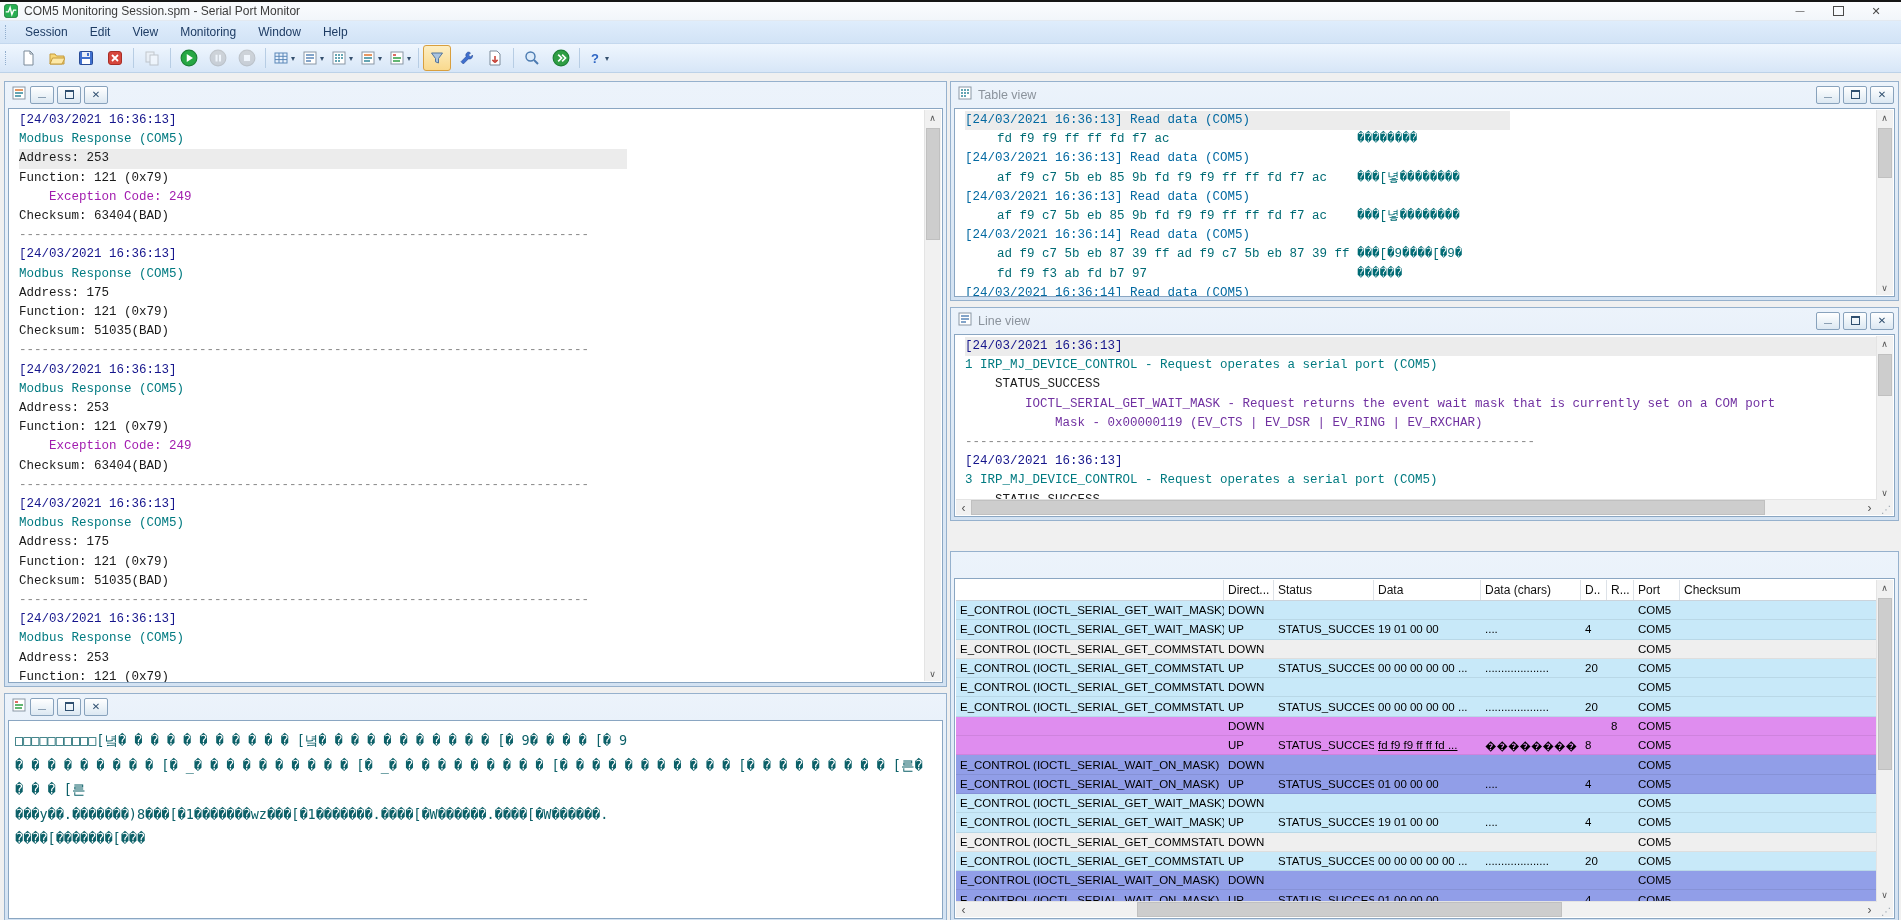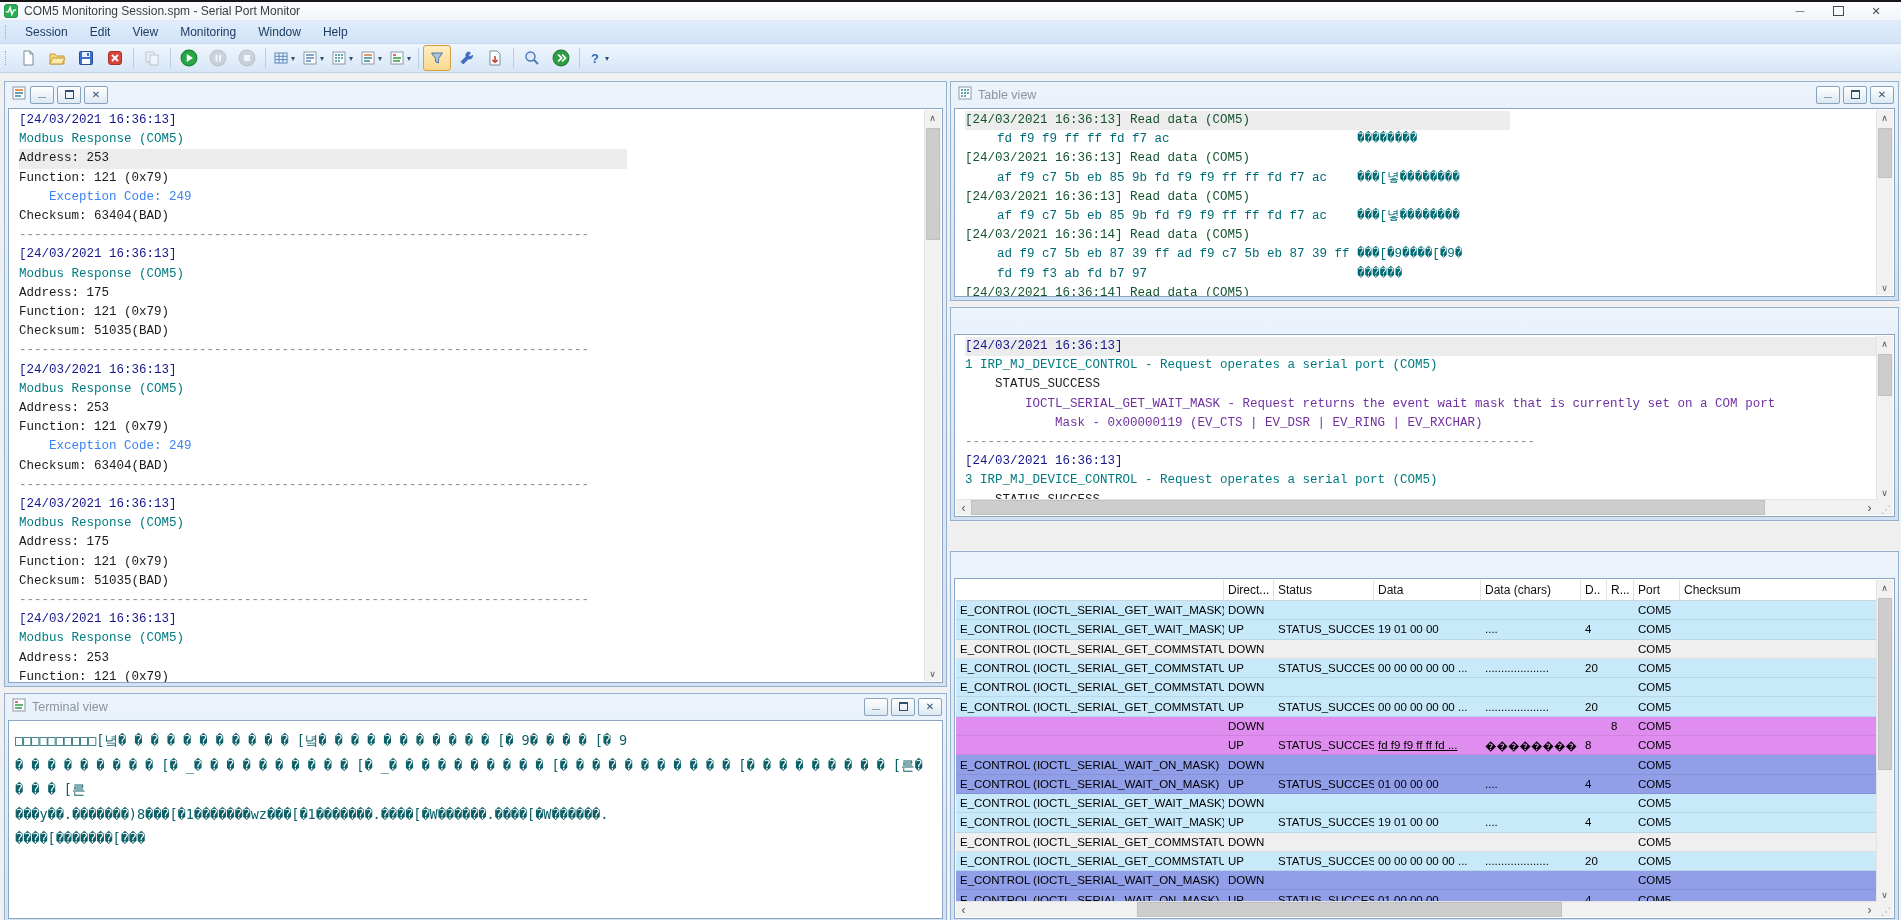--- a/index.html
+++ b/index.html
@@ -44,29 +44,29 @@
   .panel-btn.cls::before{content:"✕";font-size:10px;}
   .panel-body{position:absolute;left:3px;right:3px;bottom:3px;top:26px;background:#fff;
               border:1px solid #8aa6c2;overflow:hidden;}
   
   .log{font-family:"Liberation Mono","DejaVu Sans Mono",monospace;font-size:12.5px;line-height:19.2px;
        padding:2px 0 0 10px;white-space:pre;position:absolute;inset:0;overflow:hidden;}
   .log-line{min-height:19.2px;}
   .l-ts{color:#15158c;}
   .l-resp{color:#007a80;}
   .l-plain{color:#1a1a1a;}
-  .l-err{color:#3b82f6;}
+  .l-err{color:#a21caf;}
   .l-ioctl{color:#7030a0;}
   .l-sep{color:#8a8a8a;}
   .hl{background:#ececec;}
   
   .dump-row{display:flex;color:#006b74;min-height:19.2px;}
   .dump-hex{flex:0 0 360px;padding-left:32px;}
   .dump-chars{color:#006b74;}
-  .dump-hdr{color:#14532d;}
+  .dump-hdr{color:#0369a1;}
   
   .vscroll{position:absolute;top:1px;right:1px;bottom:1px;width:16px;background:#f1f1f1;border-left:1px solid #e4e4e4;}
   .hscroll{position:absolute;left:1px;bottom:1px;height:15px;background:#f1f1f1;border-top:1px solid #e4e4e4;display:flex;align-items:center;}
   .sb-btn{width:15px;height:15px;display:flex;align-items:center;justify-content:center;color:#555;font-size:9px;flex:0 0 auto;}
   .sb-btn.up::before{content:"∧";} .sb-btn.dn::before{content:"∨";}
   .sb-btn.lf::before{content:"‹";font-size:12px;} .sb-btn.rt::before{content:"›";font-size:12px;}
   .sb-thumb{position:absolute;left:1px;right:1px;background:#cdcdcd;border:1px solid #c0c0c0;}
   .sb-hthumb{height:13px;background:#cdcdcd;border:1px solid #c0c0c0;}
   .corner-grip{position:absolute;right:1px;bottom:1px;width:16px;height:15px;background:#f1f1f1;}
   .corner-grip::before{content:"⋰";color:#9aa4ae;font-size:10px;position:absolute;right:2px;bottom:0;}
@@ -323,21 +323,20 @@
     </div>
   </section>
 
   <section class="panel" id="panel-terminal">
     <header class="panel-header">
       <span><svg width="16" height="16" viewBox="0 0 16 16">
             <rect x="2" y="2" width="12" height="12" fill="#fff" stroke="#8a97a5"></rect>
             <path d="M4 5h3" stroke="#d6463c" stroke-width="1.6" fill="none"></path>
             <path d="M4 8h8M4 11h7" stroke="#2f9e44" stroke-width="1.4" fill="none"></path>
           </svg></span>
-      <span class="panel-title">Terminal view</span>
       <span class="panel-btn min"></span>
       <span class="panel-btn rst"></span>
       <span class="panel-btn cls"></span>
     </header>
     <div class="panel-body">
       <div class="term" id="terminal-content">
           <div class="term-line">□□□□□□□□□□[녘� � � � � � � � � � � [녘� � � � � � � � � � � [� 9� � � � [� 9</div>
           <div class="term-line">� � � � � � � � � [� _� � � � � � � � � � [� _� � � � � � � � � � [� � � � � � � � � � � [� � � � � � � � � [른� � � � [른</div>
           <div class="term-line">���y��.�������)8���[�1�������wz���[�1�������.����[�W������.����[�W������.</div>
           <div class="term-line">����[�������[���</div>
@@ -360,20 +359,30 @@
       <div class="log" id="dump-content"><div class="log-line dump-hdr hl" style="width: 545px;">[24/03/2021 16:36:13] Read data (COM5)</div><div class="dump-row"><span class="dump-hex">fd f9 f9 ff ff fd f7 ac</span><span class="dump-chars">��������</span></div><div class="log-line dump-hdr">[24/03/2021 16:36:13] Read data (COM5)</div><div class="dump-row"><span class="dump-hex">af f9 c7 5b eb 85 9b fd f9 f9 ff ff fd f7 ac</span><span class="dump-chars">���[녛��������</span></div><div class="log-line dump-hdr">[24/03/2021 16:36:13] Read data (COM5)</div><div class="dump-row"><span class="dump-hex">af f9 c7 5b eb 85 9b fd f9 f9 ff ff fd f7 ac</span><span class="dump-chars">���[녛��������</span></div><div class="log-line dump-hdr">[24/03/2021 16:36:14] Read data (COM5)</div><div class="dump-row"><span class="dump-hex">ad f9 c7 5b eb 87 39 ff ad f9 c7 5b eb 87 39 ff</span><span class="dump-chars">���[�9����[�9�</span></div><div class="dump-row"><span class="dump-hex">fd f9 f3 ab fd b7 97</span><span class="dump-chars">������</span></div><div class="log-line dump-hdr">[24/03/2021 16:36:14] Read data (COM5)</div></div>
       <div class="vscroll">
         <div class="sb-btn up"></div>
         <div class="sb-thumb" style="top:18px;height:48px;"></div>
         <div class="sb-btn dn" style="position:absolute;bottom:0;"></div>
       </div>
     </div>
   </section>
 
   <section class="panel" id="panel-line">
+    <header class="panel-header">
+      <span><svg width="16" height="16" viewBox="0 0 16 16">
+            <rect x="2" y="2" width="12" height="12" fill="#fff" stroke="#8a97a5"></rect>
+            <path d="M4 5h8M4 8h8M4 11h5" stroke="#5b87b8" stroke-width="1.4" fill="none"></path>
+          </svg></span>
+      <span class="panel-title">Line view</span>
+      <span class="panel-btn min"></span>
+      <span class="panel-btn rst"></span>
+      <span class="panel-btn cls"></span>
+    </header>
     <div class="panel-body">
       <div class="log" id="line-content"><div class="log-line l-ts hl">[24/03/2021 16:36:13]</div><div class="log-line l-resp">1 IRP_MJ_DEVICE_CONTROL - Request operates a serial port (COM5)</div><div class="log-line l-plain">    STATUS_SUCCESS</div><div class="log-line l-ioctl">        IOCTL_SERIAL_GET_WAIT_MASK - Request returns the event wait mask that is currently set on a COM port</div><div class="log-line l-ioctl">            Mask - 0x00000119 (EV_CTS | EV_DSR | EV_RING | EV_RXCHAR)</div><div class="log-line l-sep">----------------------------------------------------------------------------</div><div class="log-line l-ts">[24/03/2021 16:36:13]</div><div class="log-line l-resp">3 IRP_MJ_DEVICE_CONTROL - Request operates a serial port (COM5)</div><div class="log-line l-plain">    STATUS_SUCCESS</div></div>
       <div class="vscroll" style="bottom:16px;">
         <div class="sb-btn up"></div>
         <div class="sb-thumb" style="top:18px;height:40px;"></div>
         <div class="sb-btn dn" style="position:absolute;bottom:0;"></div>
       </div>
       <div class="hscroll">
         <div class="sb-btn lf"></div>
         <div class="sb-hthumb" style="width:86%;"></div>

